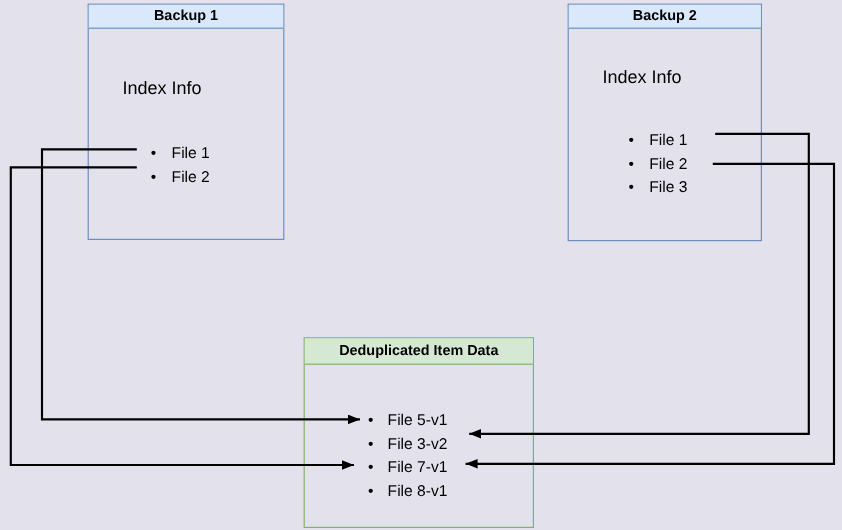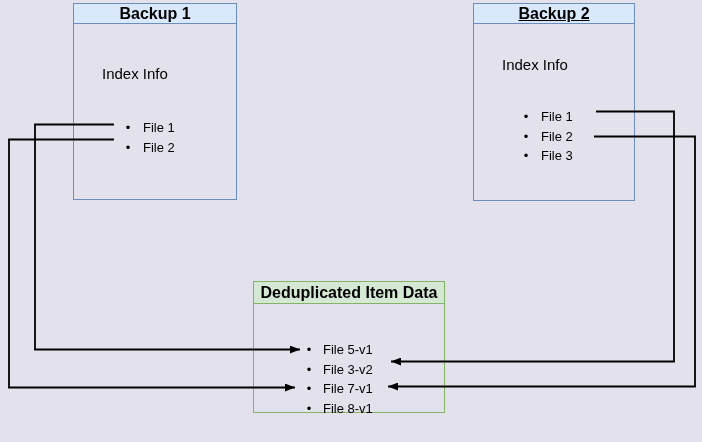--- a/index.html
+++ b/index.html
@@ -19,21 +19,21 @@
     box-sizing: border-box;
     background: transparent;
   }
   .node.blue  { border: 1.5px solid var(--blue-border, #6c8ebf); }
   .node.green { border: 1.5px solid var(--green-border, #82b366); }
   .node-header {
     box-sizing: border-box;
     width: 100%;
     text-align: center;
     font-weight: bold;
-    font-size: 16px;
+    font-size: 12px;
   }
   .node.blue .node-header {
     height: 20px;
     line-height: 19px;
     background: var(--blue-fill, #dae8fc);
     border-bottom: 1.5px solid var(--blue-border, #6c8ebf);
   }
   .node.green .node-header {
     height: 22px;
     line-height: 21px;
@@ -54,22 +54,22 @@
     white-space: nowrap;
   }
   .li .bullet {
     display: inline-block;
     width: 14px;
     text-align: center;
     flex: 0 0 14px;
   }
   
   #backup1 { left: 73px;  top: 3px;   width: 164px; height: 197px; }
-  #backup2 { left: 473px; top: 3px;   width: 162px; height: 198px; text-decoration: underline; }
-  #dedup   { left: 253px; top: 281px; width: 192px; height: 132px; }
+  #backup2 { left: 473px; top: 3px;   width: 162px; height: 198px; }
+  #dedup   { left: 253px; top: 281px; width: 192px; height: 159px; }
 
   #backup1 .body-label { left: 28px; top: 61px; }
   #backup2 .body-label { left: 28px; top: 52px; }
 
   #backup1 .list { left: 47px; top: 114px; }
   #backup1 .li .bullet { margin-right: 8px; }
   #backup2 .list { left: 45px; top: 103px; }
   #backup2 .li .bullet { margin-right: 8px; }
   #dedup   .list { left: 48px; top: 58px; }
   #dedup   .li .bullet { margin-right: 7px; }

